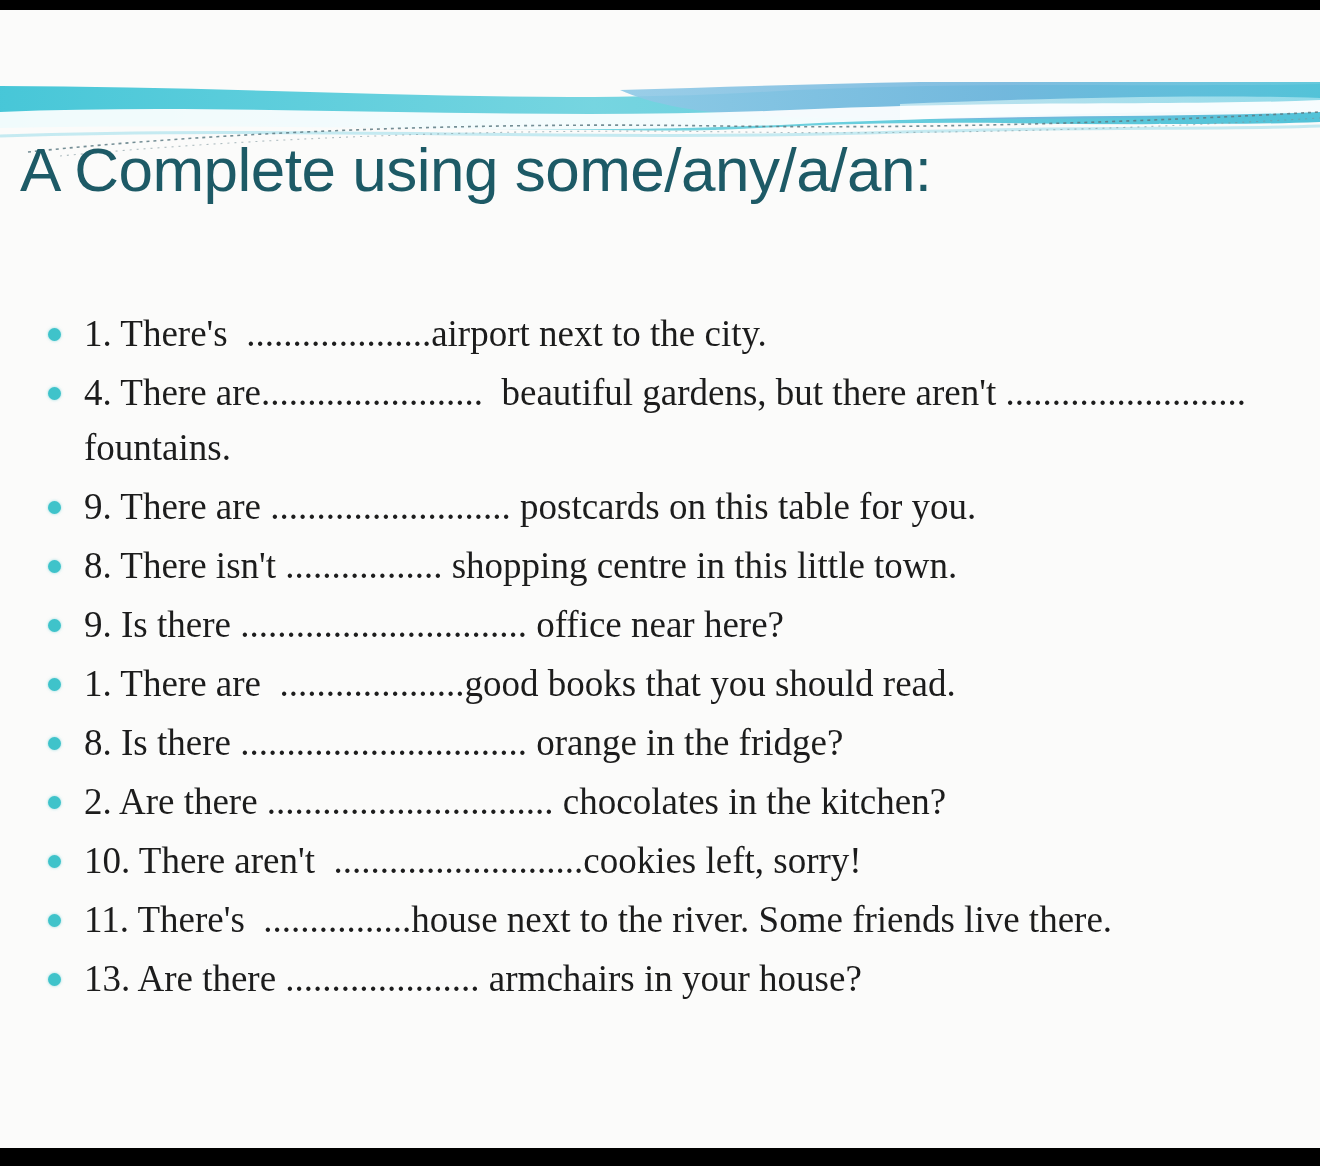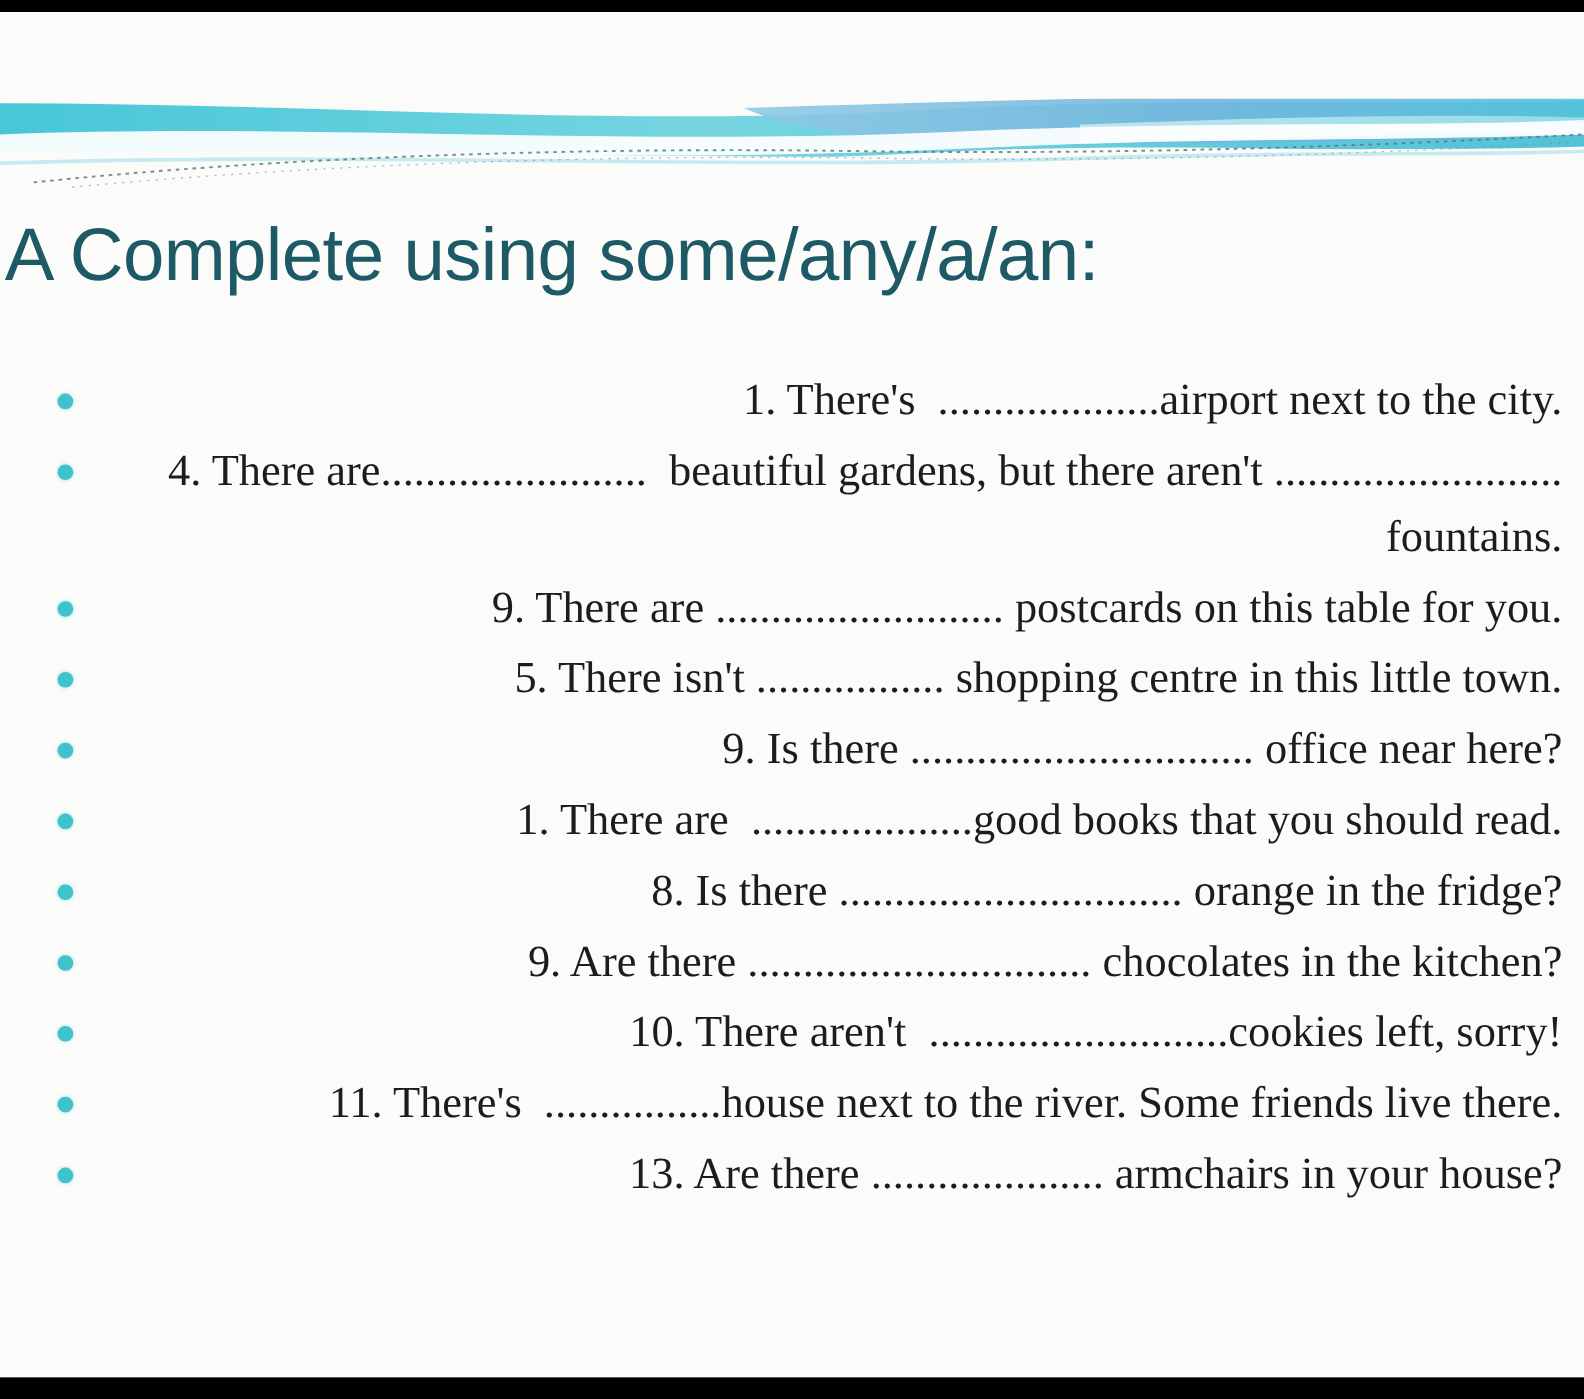--- a/index.html
+++ b/index.html
@@ -49,24 +49,23 @@
     height: 78px;
     overflow: hidden;
   }
   .wave-band svg { display: block; }
 
   
   .title-row {
     position: absolute;
     left: 0; top: 128px;
     width: 1212px;
-    padding-left: 4px;
+    padding-left: 20px;
     box-sizing: border-box;
     z-index: 6;
-    margin-top: 43px;
   }
   .slide-title {
     margin: 0;
     font-family: "Liberation Sans", "DejaVu Sans", sans-serif;
     font-weight: 400;
     font-size: 62px;
     line-height: 1.02;
     letter-spacing: -0.5px;
     color: #1d5a66;
     white-space: nowrap;
@@ -99,21 +98,20 @@
     top: 22px;
     width: 13px;
     height: 13px;
     border-radius: 50%;
     background: #3fc3ca;
     box-shadow: 0 0 3px rgba(63,195,202,0.55);
   }
   .q-text {
     display: block;
     white-space: pre-wrap;
-    text-align: right;
   }
 </style>
 </head>
 <body>
 
 <div class="letterbox-top"></div>
 
 <div class="slide">
 
   <div class="wave-band">
@@ -171,37 +169,37 @@
     <li class="q-item">
       <span class="bullet-dot"></span>
       <span class="q-text">4. There are........................  beautiful gardens, but there aren't .......................... fountains.</span>
     </li>
     <li class="q-item">
       <span class="bullet-dot"></span>
       <span class="q-text">9. There are .......................... postcards on this table for you.</span>
     </li>
     <li class="q-item">
       <span class="bullet-dot"></span>
-      <span class="q-text">5. There isn't ................. shopping centre in this little town.</span>
+      <span class="q-text">8. There isn't ................. shopping centre in this little town.</span>
     </li>
     <li class="q-item">
       <span class="bullet-dot"></span>
       <span class="q-text">9. Is there ............................... office near here?</span>
     </li>
     <li class="q-item">
       <span class="bullet-dot"></span>
       <span class="q-text">1. There are  ....................good books that you should read.</span>
     </li>
     <li class="q-item">
       <span class="bullet-dot"></span>
       <span class="q-text">8. Is there ............................... orange in the fridge?</span>
     </li>
     <li class="q-item">
       <span class="bullet-dot"></span>
-      <span class="q-text">9. Are there ............................... chocolates in the kitchen?</span>
+      <span class="q-text">2. Are there ............................... chocolates in the kitchen?</span>
     </li>
     <li class="q-item">
       <span class="bullet-dot"></span>
       <span class="q-text">10. There aren't  ...........................cookies left, sorry!</span>
     </li>
     <li class="q-item">
       <span class="bullet-dot"></span>
       <span class="q-text">11. There's  ................house next to the river. Some friends live there.</span>
     </li>
     <li class="q-item">

